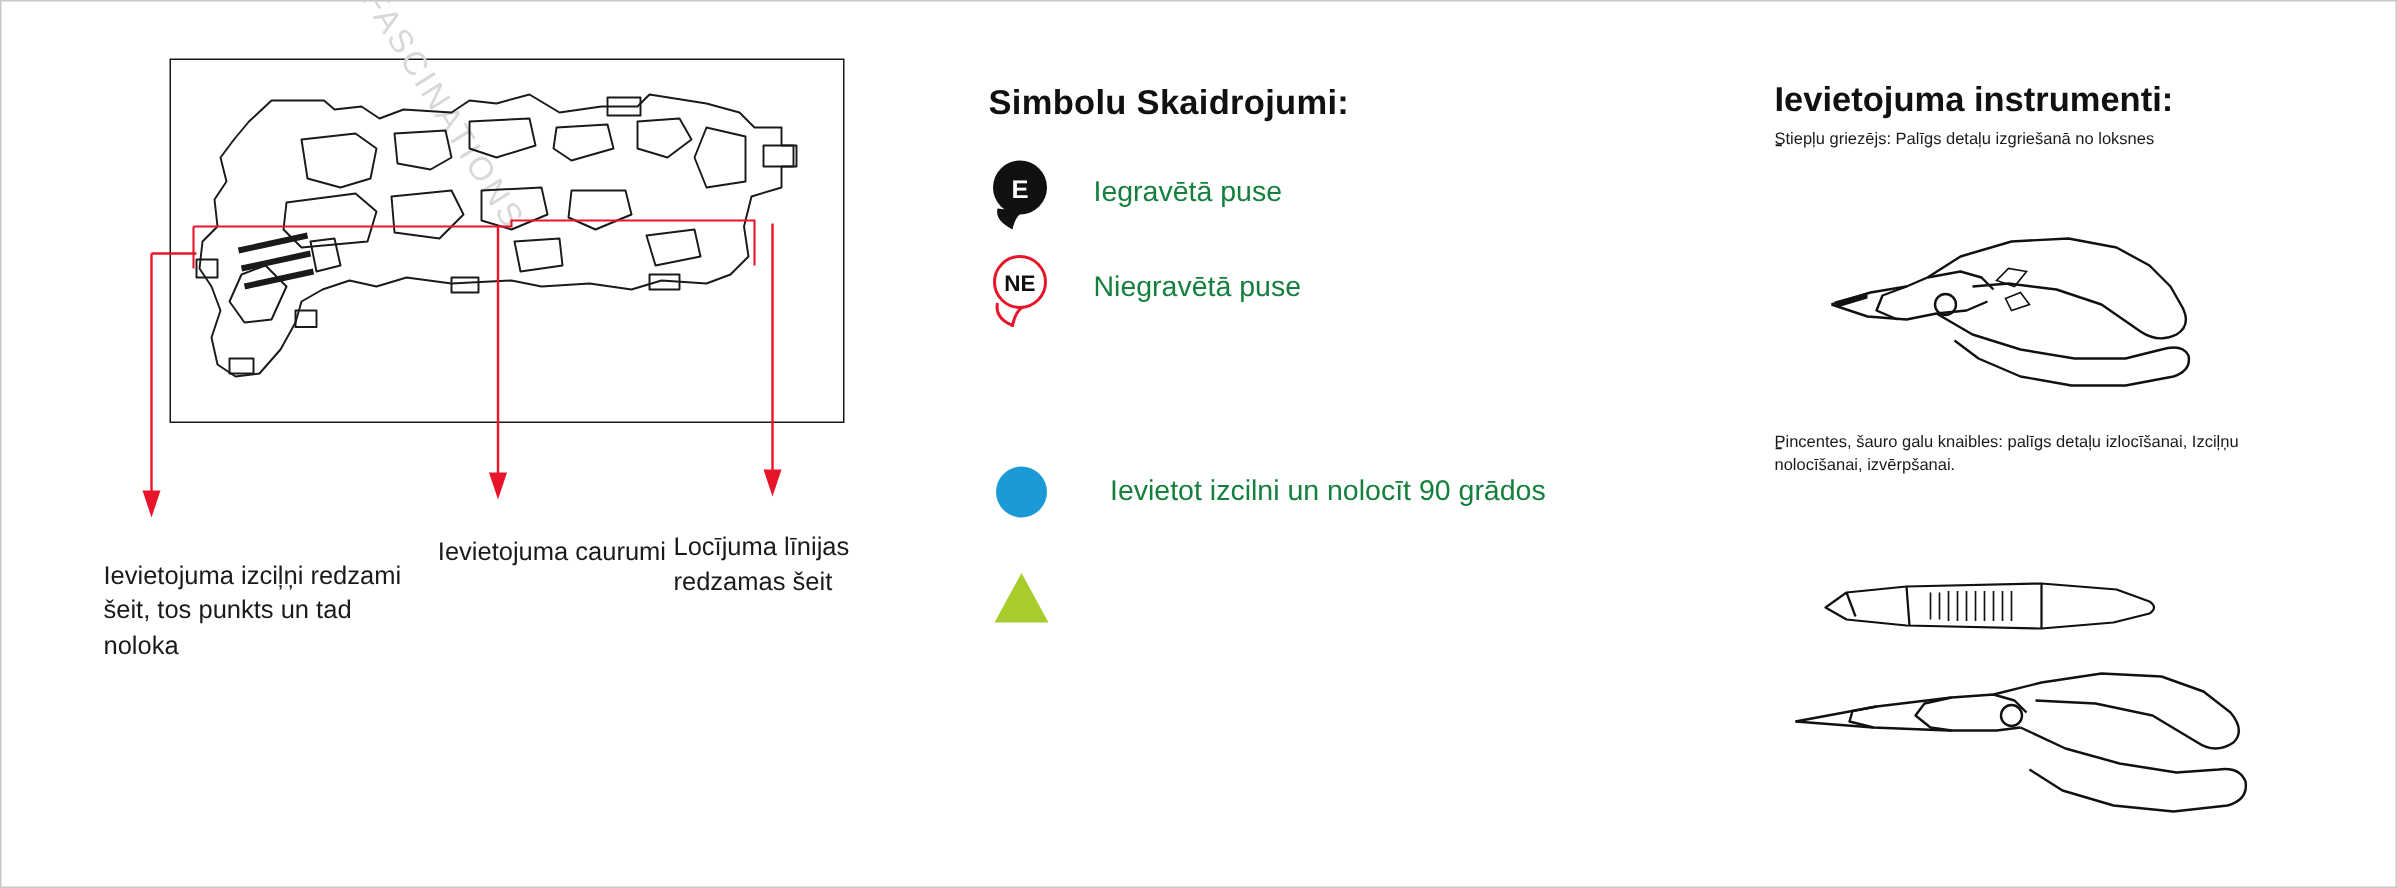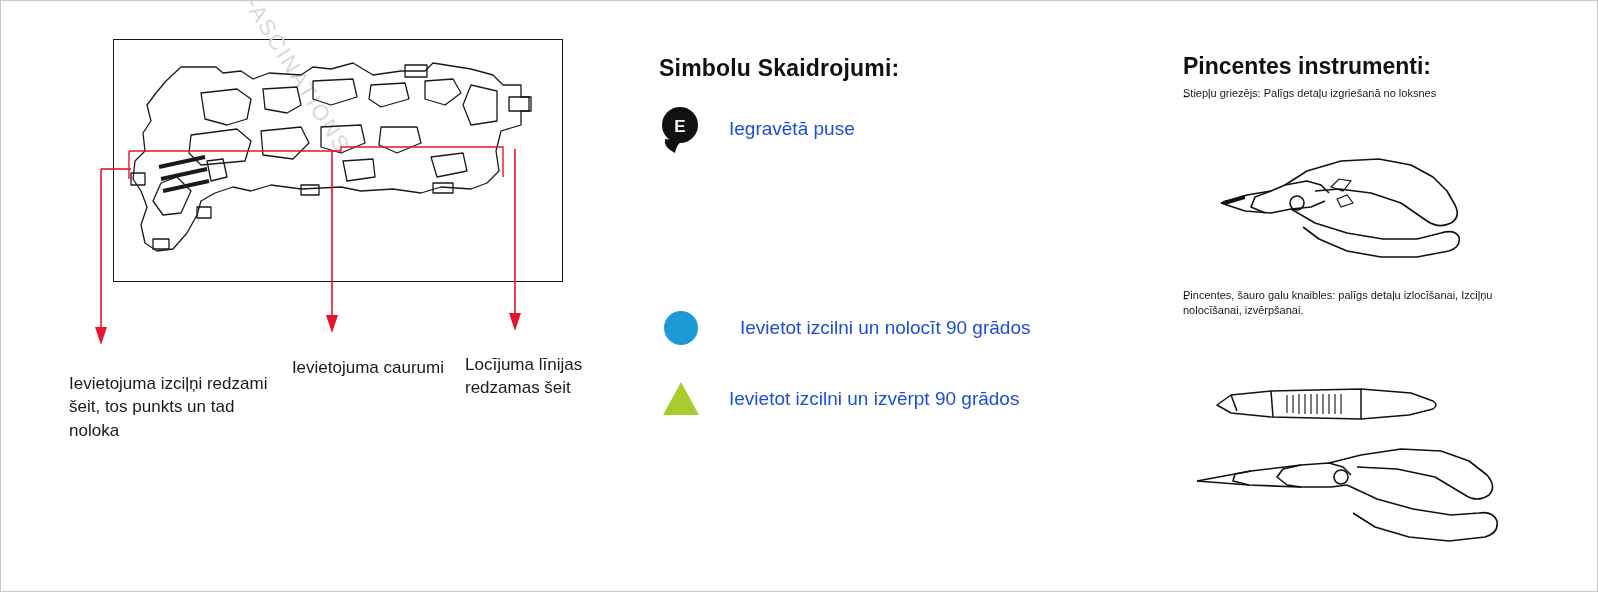--- a/index.html
+++ b/index.html
@@ -51,21 +51,21 @@
   #arrows-svg { position: absolute; left: 0; top: 0; }
 
   .callout {
     position: absolute;
     font-size: 17px;
     color: #1a1a1a;
     line-height: 1.38;
   }
   #callout-1 { left: 68px; top: 371px; width: 200px; }
   #callout-2 { left: 288px; top: 355px; width: 155px; text-align: right; }
-  #callout-3 { left: 464px; top: 352px; width: 165px; }
+  #callout-3 { left: 448px; top: 352px; width: 165px; }
 
   
   #mid-panel {
     position: absolute;
     left: 616px; top: 0;
     width: 500px; height: 528px; margin-top: 20px;
   }
   #mid-title {
     position: absolute;
     left: 42px; top: 34px;
@@ -80,21 +80,21 @@
     align-items: center;
   }
   .legend-icon {
     width: 74px;
     height: 52px;
     position: relative;
     flex: 0 0 74px;
   }
   .legend-label {
     font-size: 19px;
-    color: #1d4ed8;
+    color: #15803d;
     white-space: nowrap;
   }
   #row-e   { left: 38px; top: 82px;  }
   #row-ne  { left: 38px; top: 145px; }
   #row-att { left: 38px; top: 208px; }
   #row-dot { left: 38px; top: 281px; gap: 11px; }
   #row-tri { left: 38px; top: 352px; }
   #row-dot .legend-label, #row-tri .legend-label { font-size: 19px; }
 
   
@@ -212,43 +212,52 @@
       <span class="legend-icon">
         <svg width="74" height="52">
           <path d="M10 36 Q8 44 20 50 Q22 40 28 38 Z" fill="#111"></path>
           <circle cx="25" cy="22" r="18" fill="#111"></circle>
           <text x="25" y="29" font-family="Liberation Sans, sans-serif" font-size="17" font-weight="bold" fill="#fff" text-anchor="middle">E</text>
         </svg>
       </span>
       <span class="legend-label">Iegravētā puse</span>
     </div>
 
+    <div class="legend-row" id="row-ne">
+      <span class="legend-icon">
+        <svg width="74" height="52">
+          <path d="M10 36 Q8 46 20 51 Q22 41 28 38" fill="none" stroke="#e8152a" stroke-width="2"></path>
+          <circle cx="25" cy="22" r="17" fill="#fff" stroke="#e8152a" stroke-width="2"></circle>
+          <text x="25" y="28" font-family="Liberation Sans, sans-serif" font-size="15" font-weight="bold" fill="#111" text-anchor="middle">NE</text>
+        </svg>
+      </span>
+      <span class="legend-label">Niegravētā puse</span>
+    </div>
 
 
     <div class="legend-row" id="row-dot">
       <span class="legend-icon">
         <svg width="74" height="52">
             <circle cx="26" cy="26" r="17" fill="#1b9ad6"></circle>
           </svg>
       </span>
       <span class="legend-label">Ievietot izcilni un nolocīt 90 grādos</span>
     </div>
 
     <div class="legend-row" id="row-tri">
       <span class="legend-icon">
         <svg width="74" height="52">
             <polygon points="26,9 44,42 8,42" fill="#a8cc2b"></polygon>
           </svg>
       </span>
-      <span class="legend-label">Ievietot izcilni un izvērpt 90 grādos</span>
     </div>
   </div>
 
   <div id="right-panel">
-    <div id="right-title">Pincentes instrumenti:</div>
+    <div id="right-title">Ievietojuma instrumenti:</div>
 
     <div class="dash" id="dash-1">-</div>
     <div class="tool-text" id="tool-text-1">Stiepļu griezējs: Palīgs detaļu izgriešanā no loksnes</div>
 
     <svg class="tool-body" id="tool-cutter" width="320" height="120">
       <g fill="none" stroke="#111" stroke-width="1.6" stroke-linejoin="round">
         <path d="M10 52 L36 44 L60 40 L74 34 L96 30 L110 34 L118 42"></path>
         <path d="M10 52 L34 60 L60 62 L80 58 L100 56 L114 50"></path>
         <path d="M74 34 L96 20 L130 10 L168 8 L200 14 L222 26 L236 40 L244 54
                  Q250 66 240 72 Q228 78 216 70 L190 52 L160 42 L128 38 L104 40"></path>

